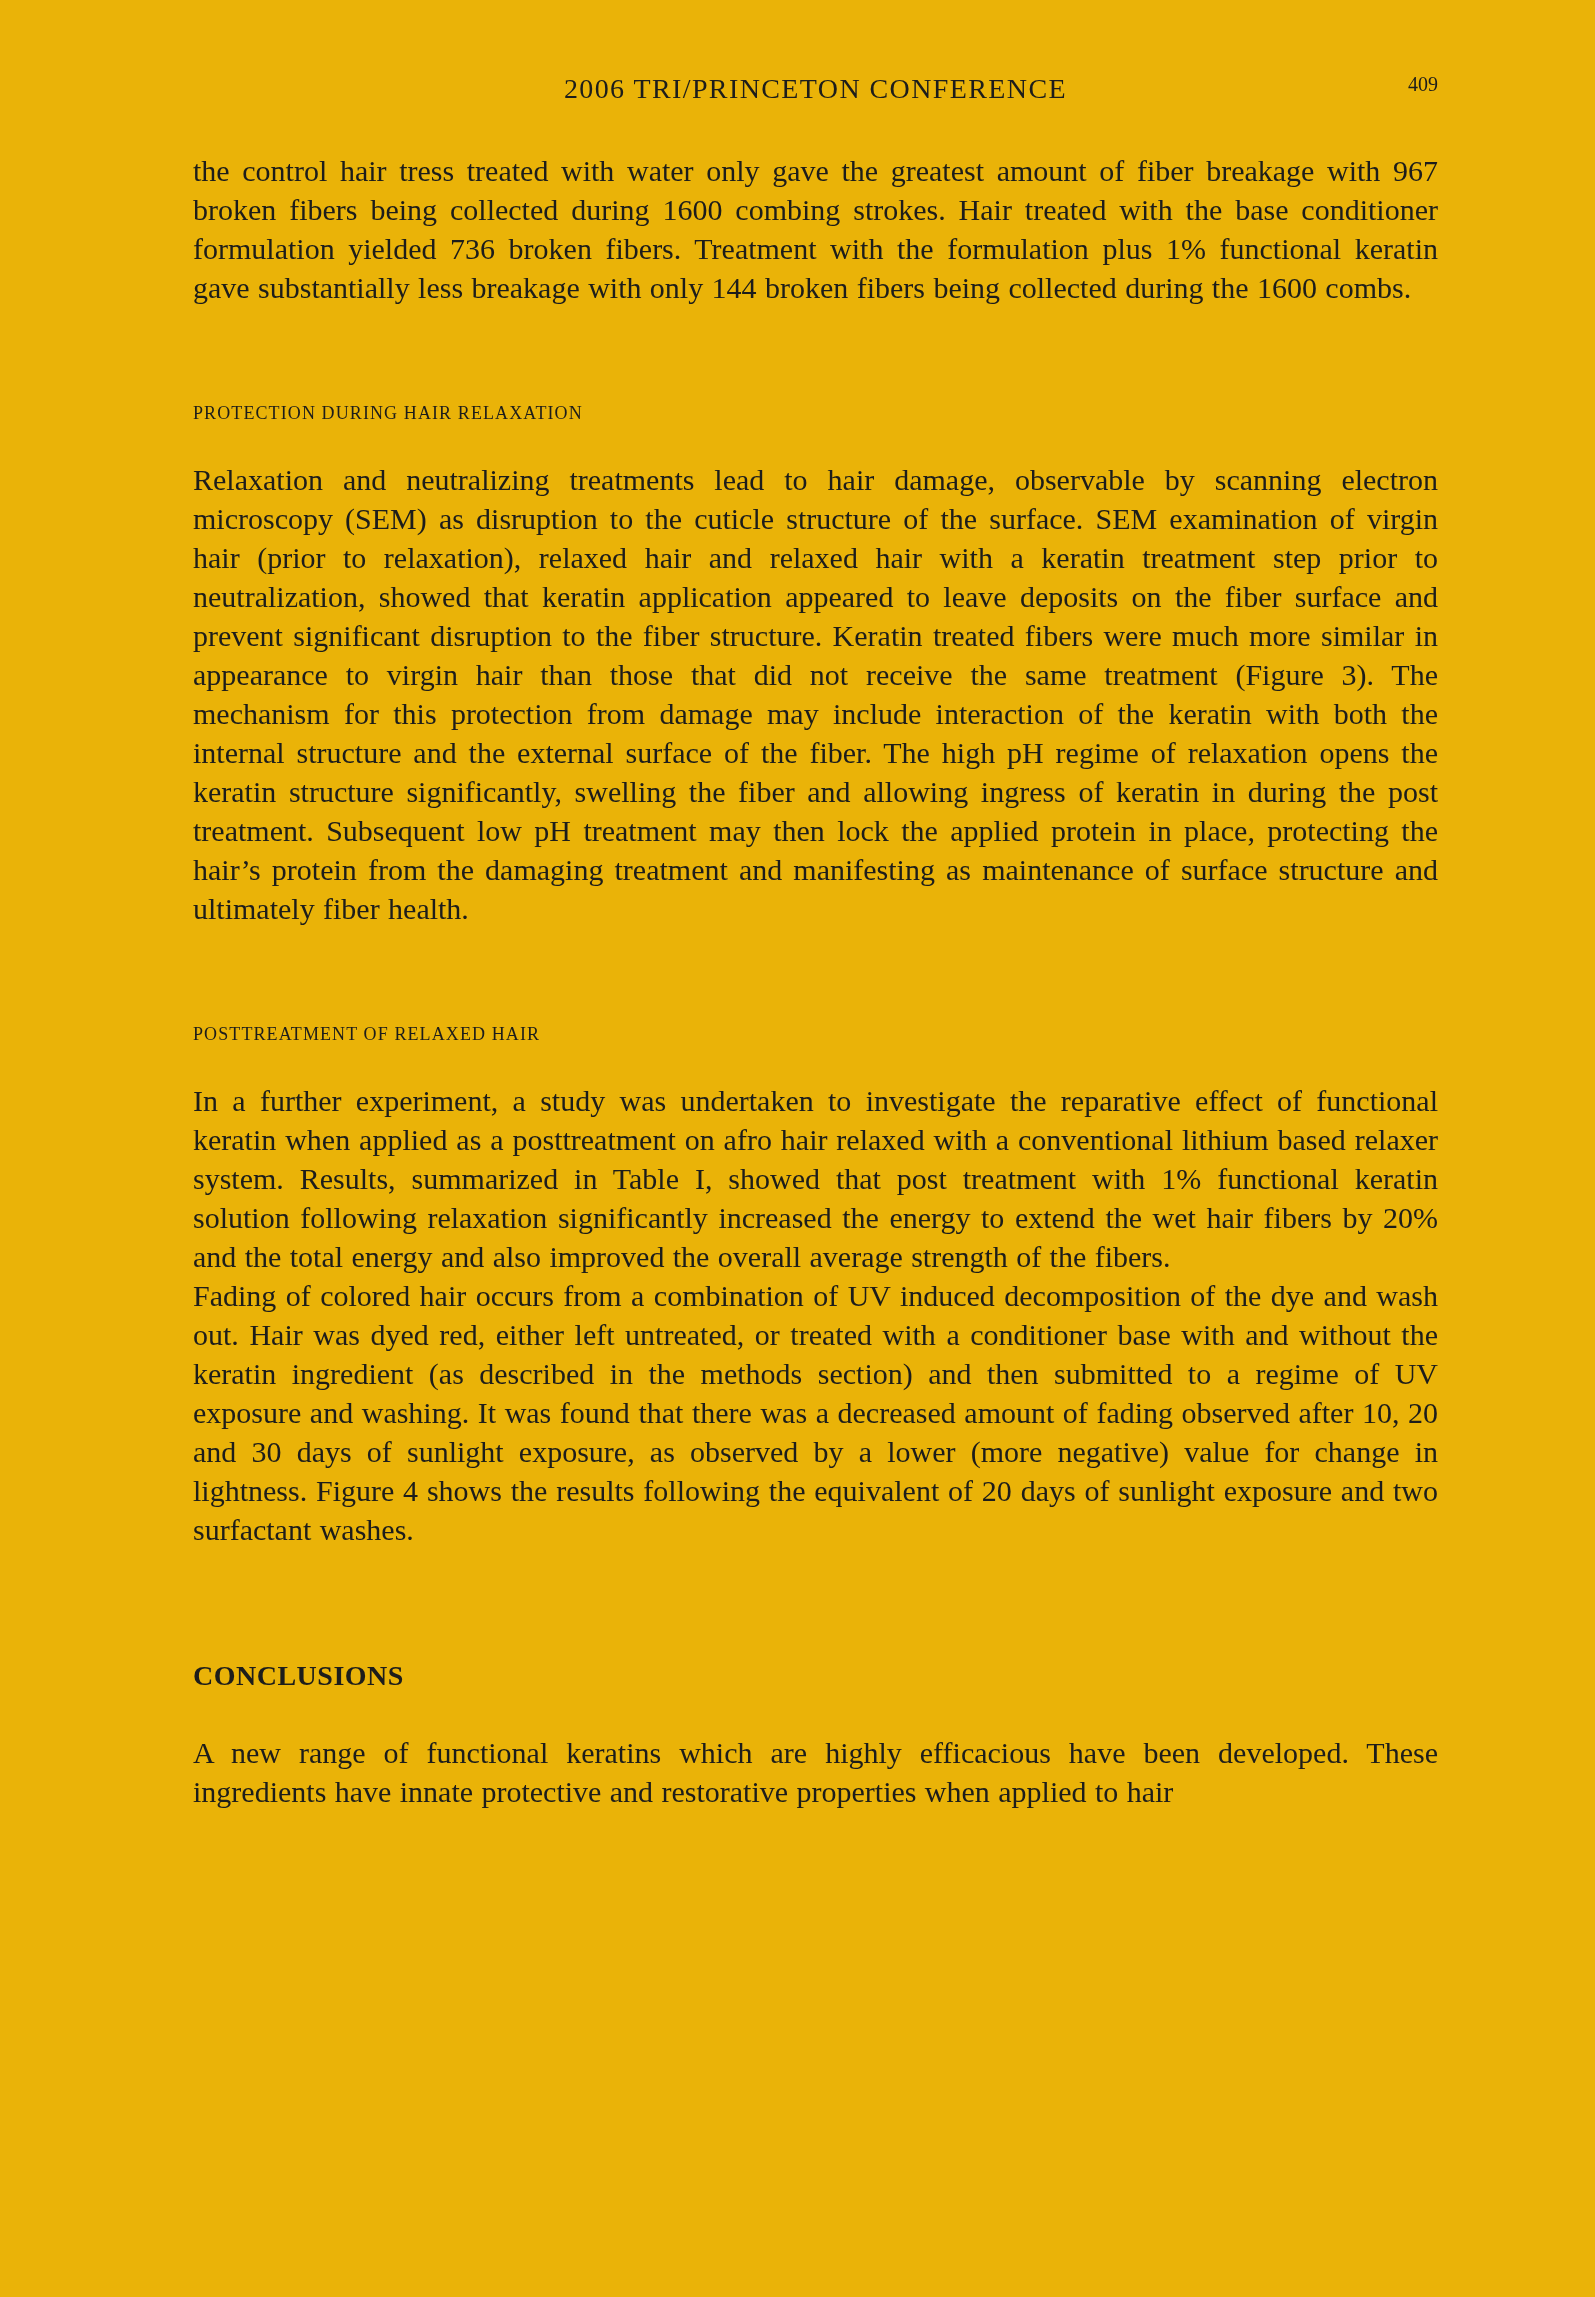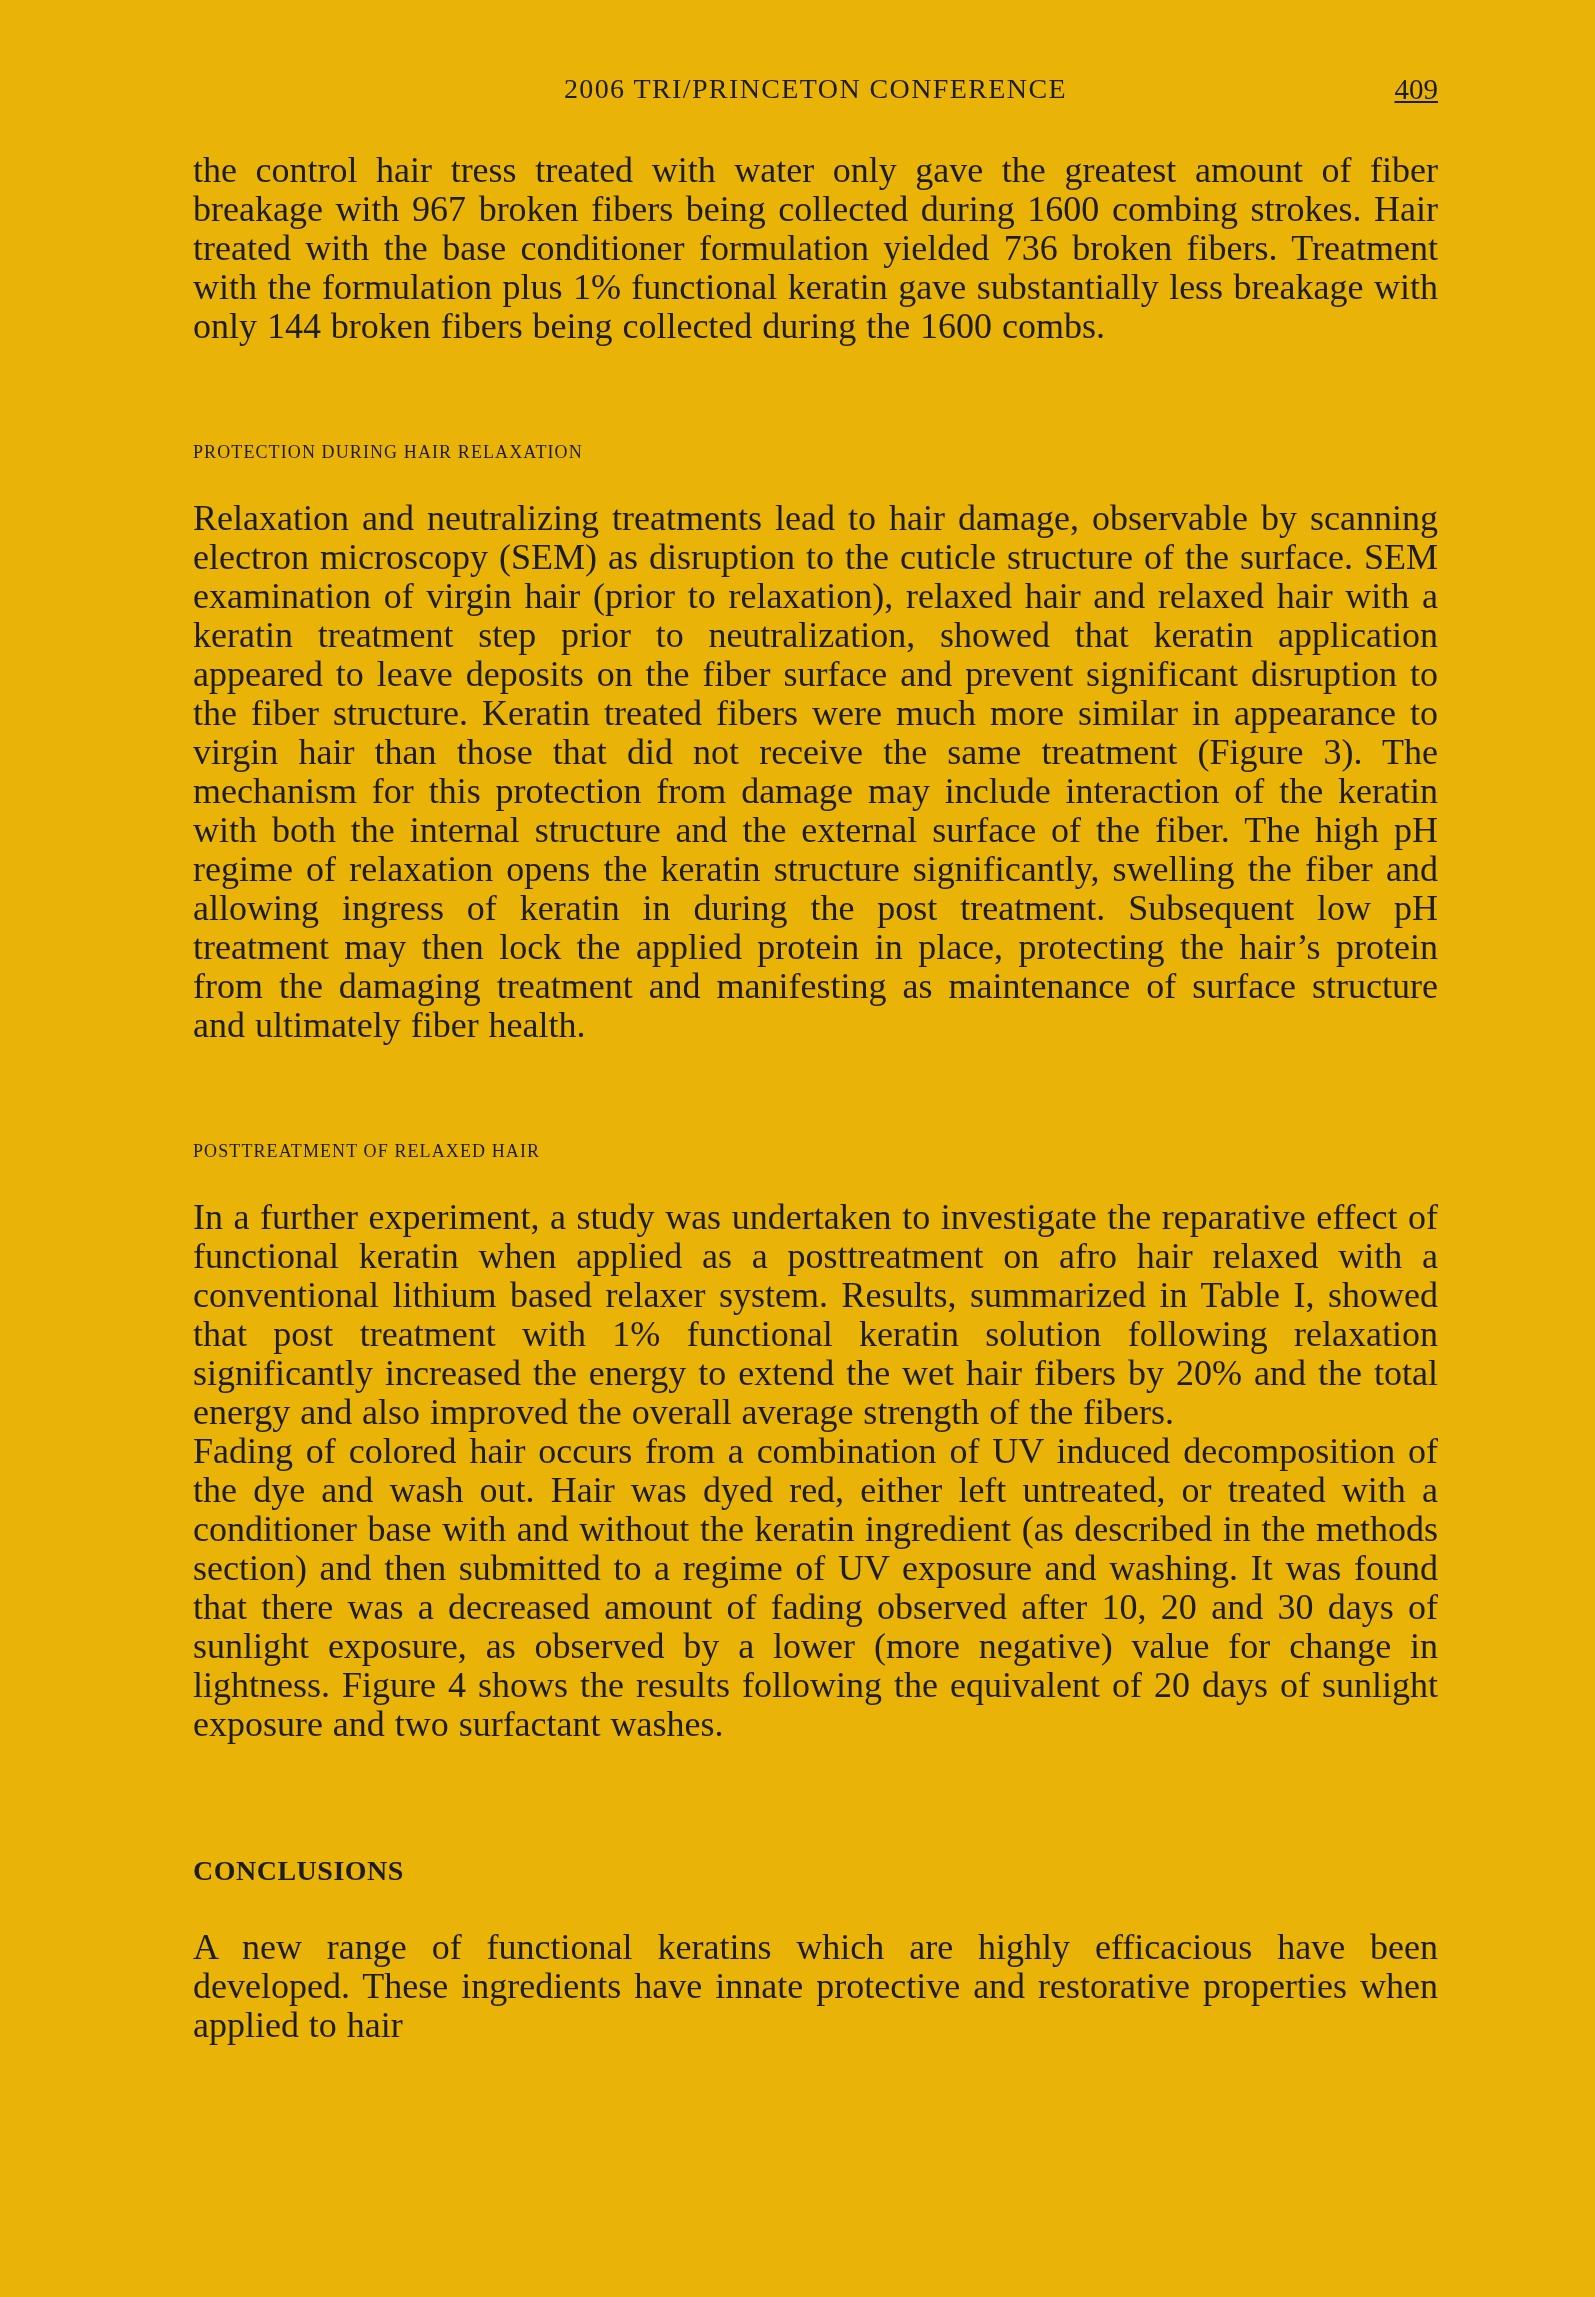--- a/index.html
+++ b/index.html
@@ -28,25 +28,24 @@
     right: 0;
     text-align: center;
     font-size: 28px;
     letter-spacing: 1.4px;
     white-space: nowrap;
   }
   .rh-page {
     position: absolute;
     right: 0;
     top: 0;
-    font-size: 29px;
-    text-decoration: underline;
+    font-size: 20px;
   }
   .body-para {
-    font-size: 36px;
+    font-size: 30px;
     line-height: 39px;
     text-align: justify;
     margin: 0;
     word-spacing: 0.9px;
   }
   .first-para {
     margin-top: 40px;
   }
   .sec-head {
     font-size: 18px;

